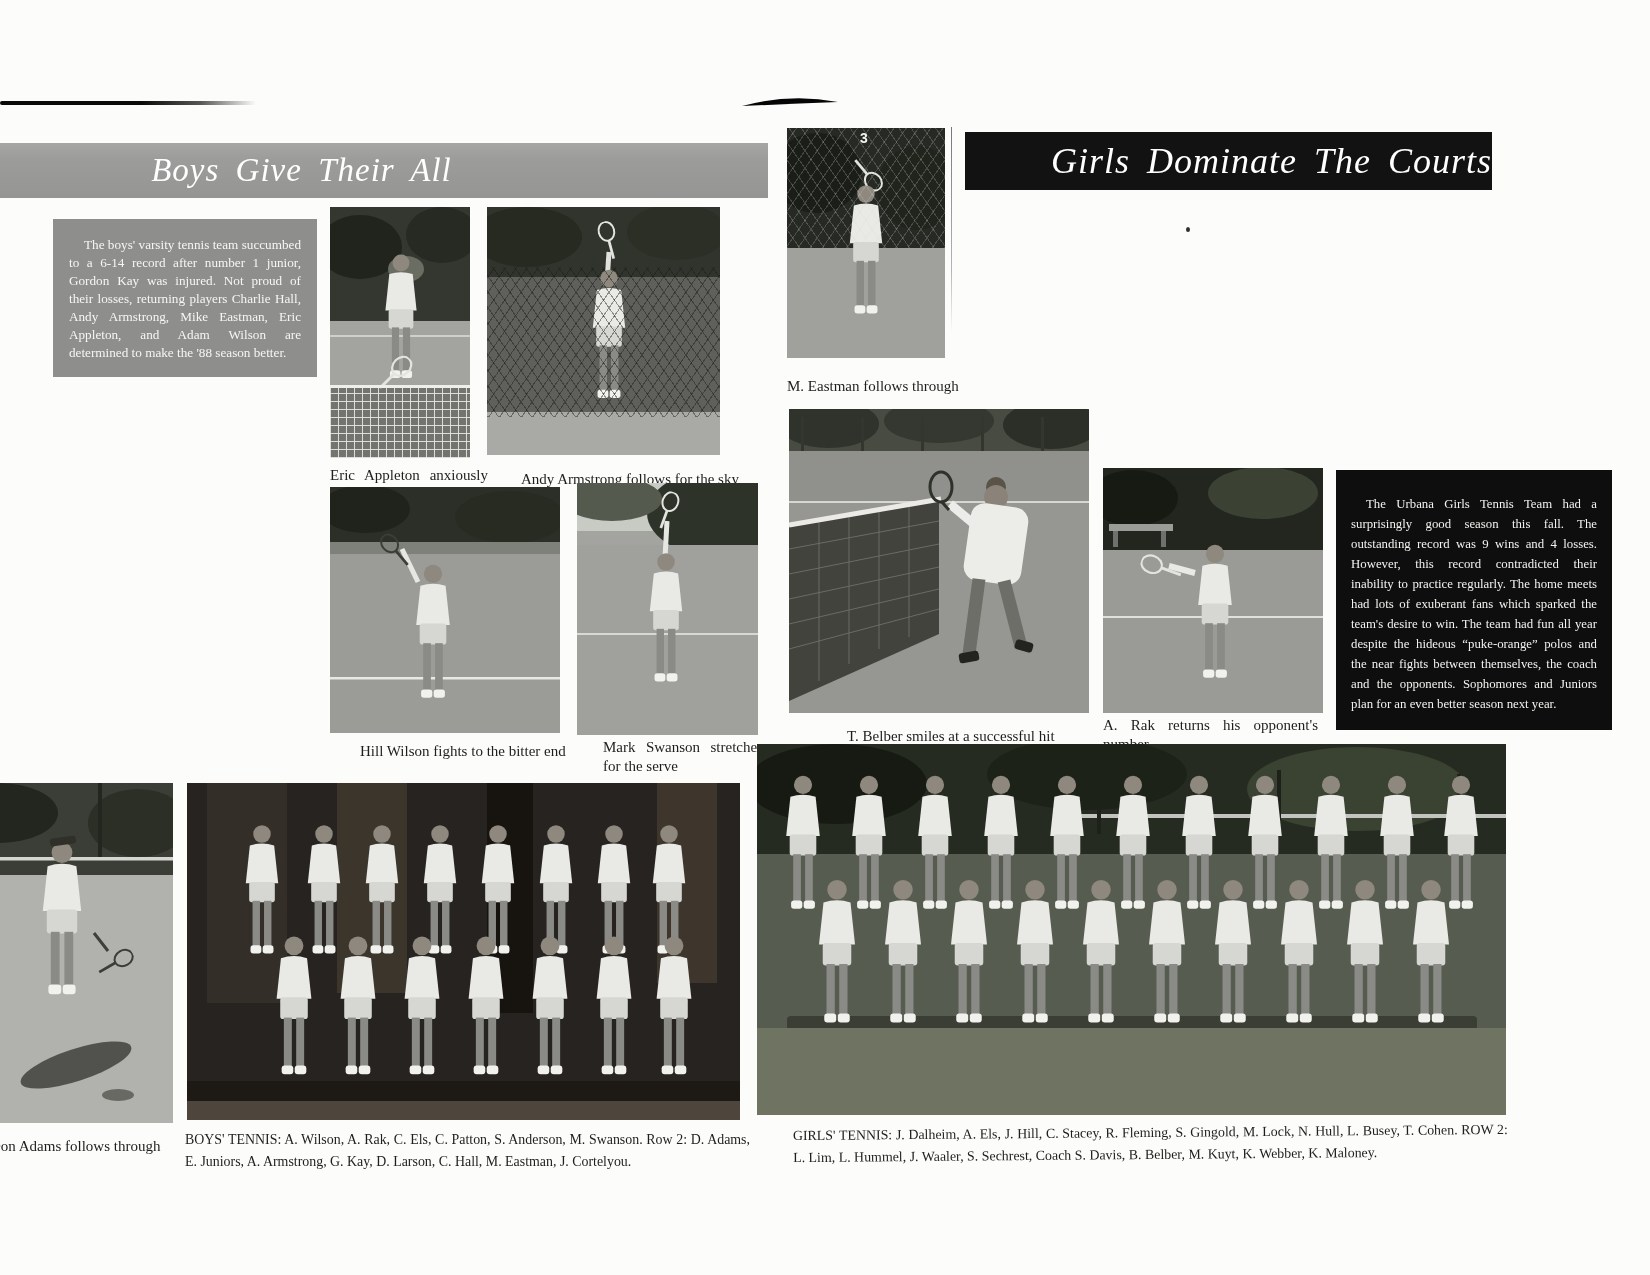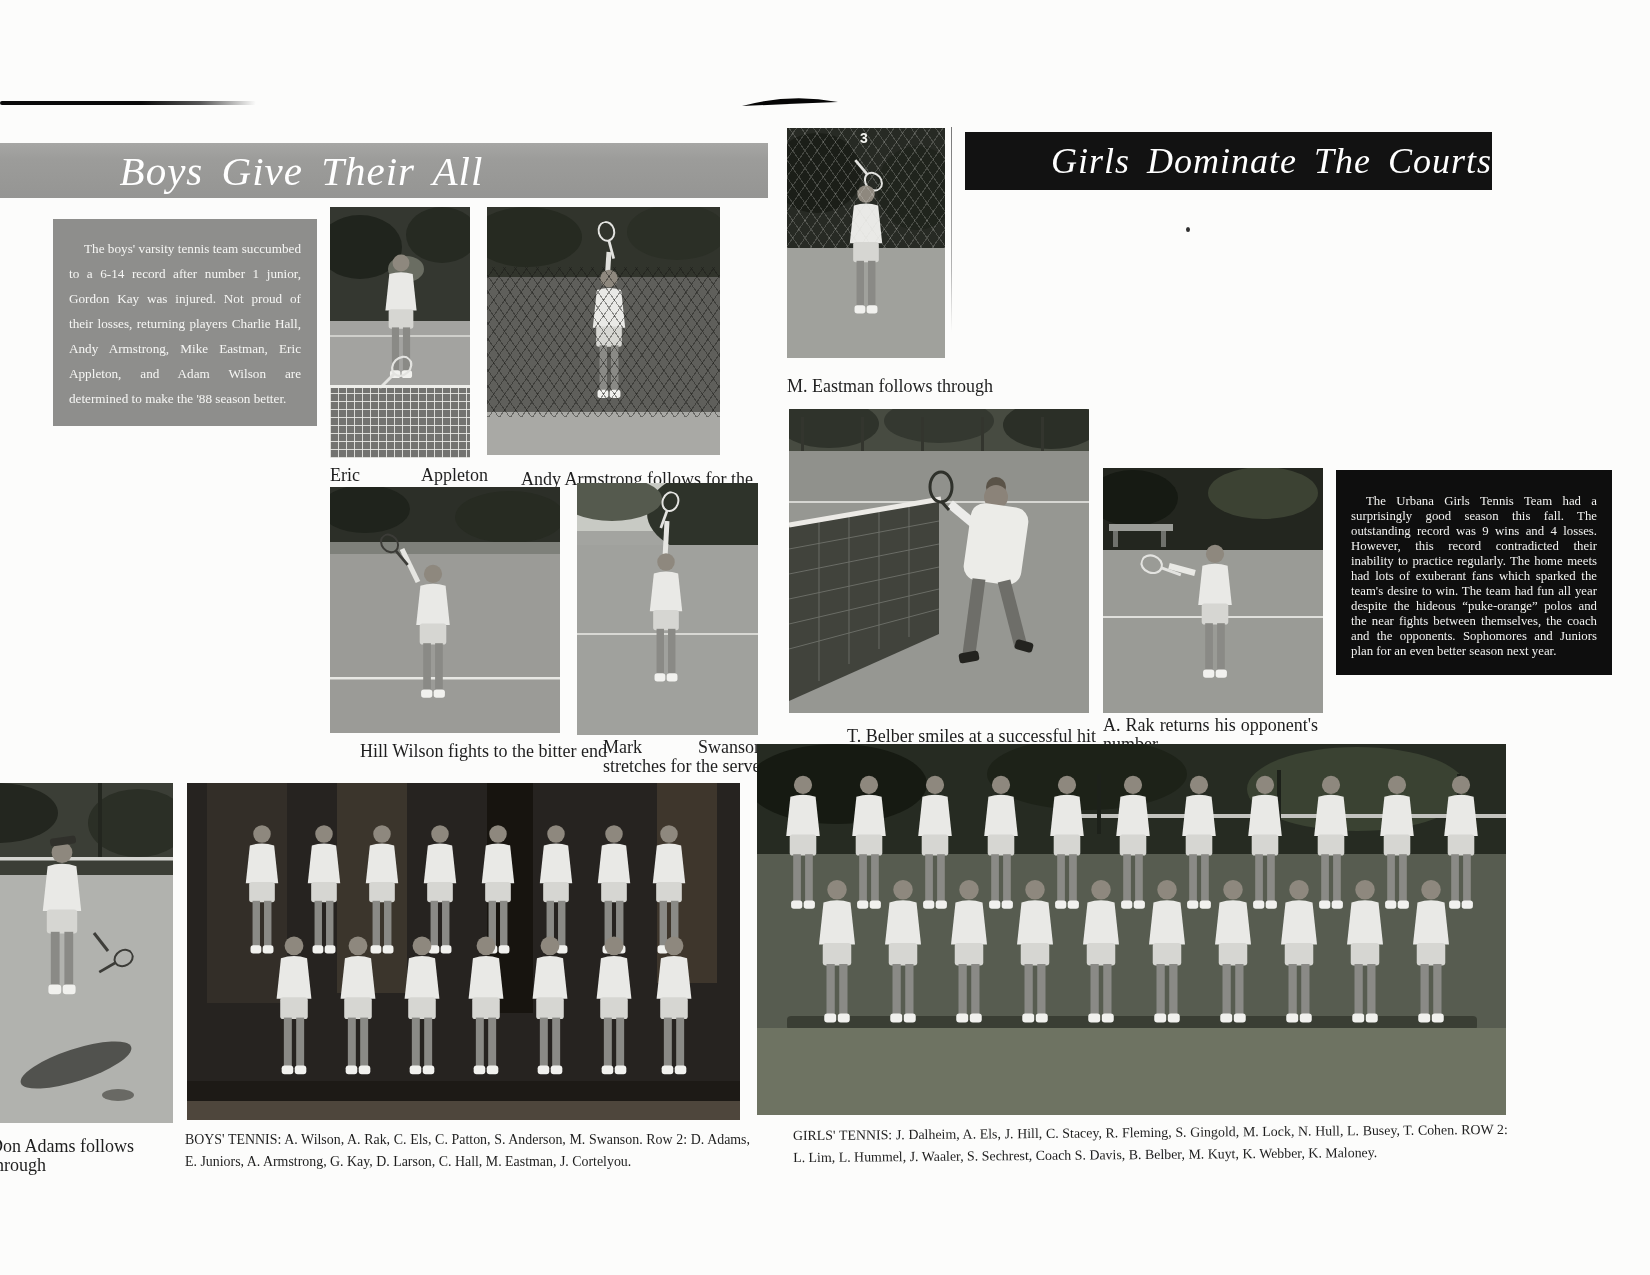--- a/index.html
+++ b/index.html
@@ -6,47 +6,47 @@
   .page{position:relative;width:1650px;height:1275px;background:#fcfcfb;overflow:hidden;
         font-family:"Liberation Serif",serif;}
   .abs{position:absolute;}
   
   .banner{position:absolute;display:flex;align-items:center;}
   .banner-left{left:0;top:143px;width:768px;height:55px;
        background:linear-gradient(180deg,#a6a6a4 0%,#9c9c9a 30%,#959593 100%);}
   .banner-right{left:965px;top:132px;width:527px;height:58px;background:#121212;}
   .banner .t{width:100%;color:#ffffff;font-style:italic;font-family:"Liberation Serif",serif;
        text-align:center;letter-spacing:1px;word-spacing:7px;}
-  .banner-left .t{font-size:41px;padding-right:165px;}
+  .banner-left .t{font-size:33px;padding-right:165px;}
   .banner-right .t{font-size:36px;text-align:right;}
   
   .intro{position:absolute;text-align:justify;}
   .intro p{margin:0;text-indent:15px;}
   .intro-left{left:53px;top:219px;width:264px;background:#8e8e8c;color:#f6f6f4;
-      padding:17px 16px 15px;font-size:13.2px;line-height:25px;box-sizing:border-box;}
+      padding:17px 16px 15px;font-size:13.2px;line-height:18px;box-sizing:border-box;}
   .intro-right{left:1336px;top:470px;width:276px;background:#0e0e0e;color:#f2f2f0;
-      padding:24px 15px 16px;font-size:12.8px;line-height:15px;box-sizing:border-box;}
+      padding:24px 15px 16px;font-size:12.8px;line-height:20px;box-sizing:border-box;}
   
   .photo{position:absolute;background:#9a9a96;overflow:hidden;}
   .photo svg{position:absolute;inset:0;display:block;}
   .net{position:absolute;left:0;right:0;bottom:0;height:70px;
       background-color:rgba(58,58,53,.45);
       background-image:repeating-linear-gradient(90deg,rgba(238,238,234,.85) 0 1px,transparent 1px 8px),
                        repeating-linear-gradient(0deg,rgba(238,238,234,.85) 0 1px,transparent 1px 8px);
       border-top:3px solid #eeeeea;}
   .mesh{position:absolute;
       background-image:repeating-linear-gradient(55deg,rgba(25,25,22,.45) 0 1px,transparent 1px 9px),
                        repeating-linear-gradient(-55deg,rgba(25,25,22,.45) 0 1px,transparent 1px 9px);}
   .mesh-light{position:absolute;
       background-image:repeating-linear-gradient(55deg,rgba(215,215,210,.22) 0 1px,transparent 1px 10px),
                        repeating-linear-gradient(-55deg,rgba(215,215,210,.22) 0 1px,transparent 1px 10px);}
   .court-sign{position:absolute;left:860px;top:130px;color:#f4f4f0;
       font-family:"Liberation Sans",sans-serif;font-weight:bold;font-size:14px;}
   
-  .cap{position:absolute;color:#1e1e1e;font-size:18px;line-height:19px;}
+  .cap{position:absolute;color:#1e1e1e;font-size:15px;line-height:19px;}
   .jus{text-align:justify;}
   .cap-team{font-size:13.9px;line-height:22px;text-align:justify;}
   
   .art-line1{left:0;top:101px;width:256px;height:4px;border-radius:2px;
       background:linear-gradient(90deg,#0a0a0a 0 55%,#555 78%,rgba(120,120,120,0));}
   .art-gutter{left:951px;top:127px;width:1px;height:205px;
       background:linear-gradient(180deg,#777,#b5b5b5 70%,rgba(200,200,200,0));}
   .art-dot{left:1186px;top:227px;width:4px;height:5px;border-radius:50%;background:#2f2f2f;}
 </style>
 </head>

